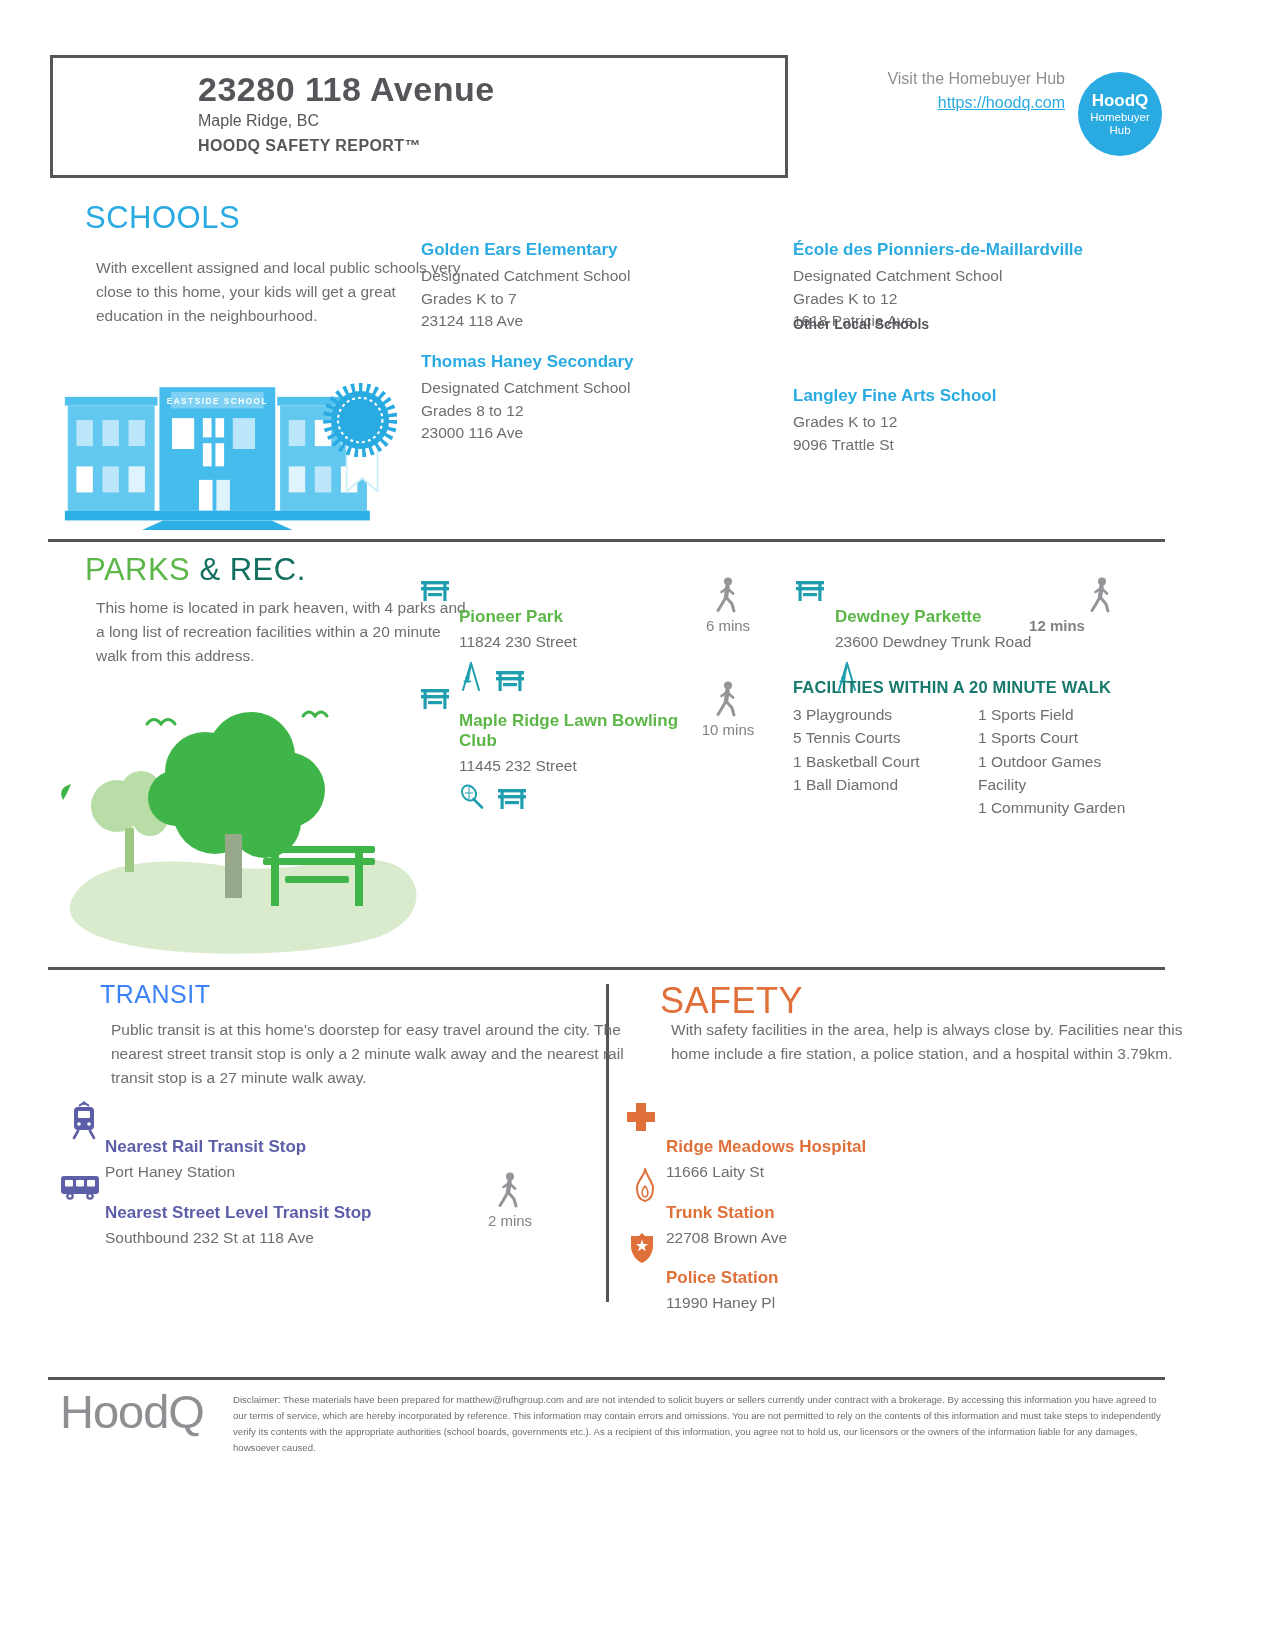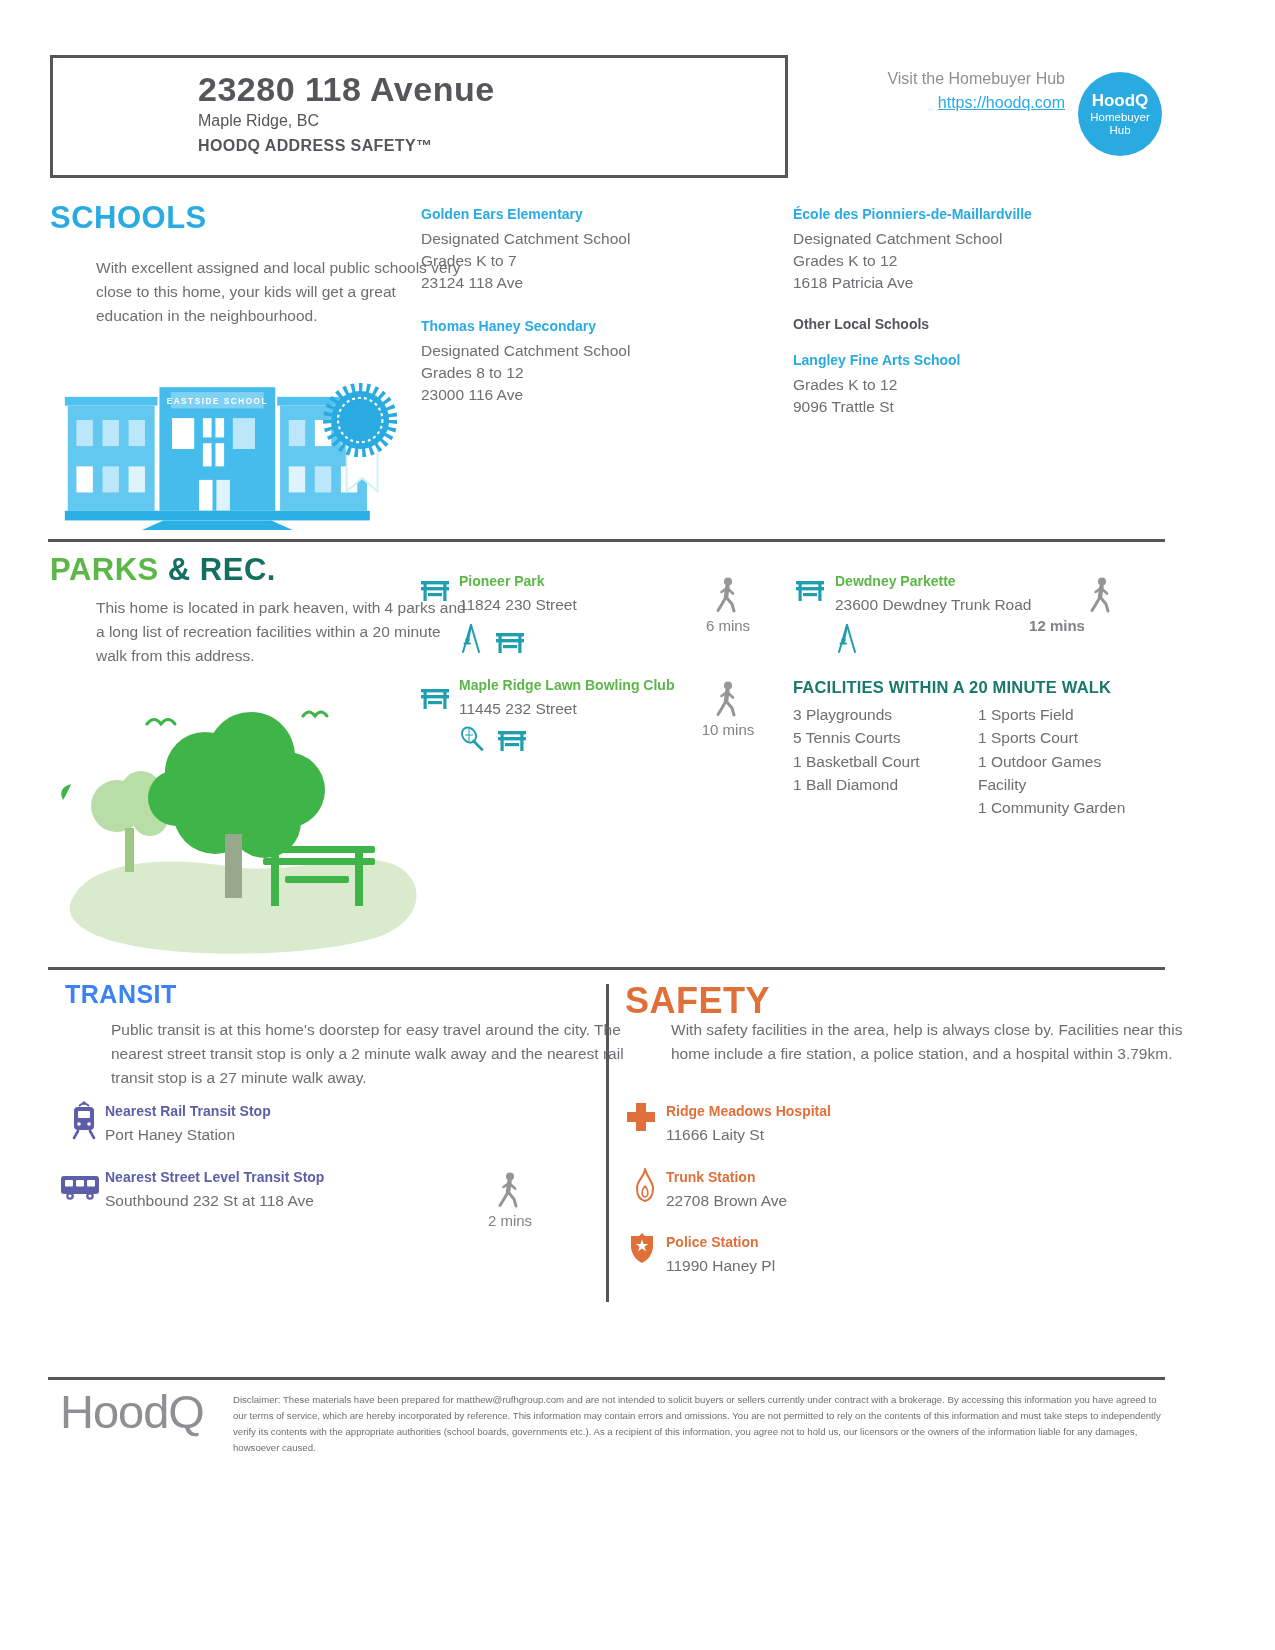--- a/index.html
+++ b/index.html
@@ -19,32 +19,32 @@
   .hub-text { left:820px; top:70px; width:245px; text-align:right; font-size:16px; color:#8D8F92; }
   .hub-link { left:820px; top:94px; width:245px; text-align:right; font-size:16px; }
   .hub-link a { color:#29ABE2; }
   .badge { left:1078px; top:72px; width:84px; height:84px; border-radius:50%;
     background:#29ABE2; color:#fff; display:flex; flex-direction:column;
     align-items:center; justify-content:center; line-height:1.15; }
   .badge .b1 { font-size:17px; font-weight:700; }
   .badge .b2, .badge .b3 { font-size:11.5px; }
 
   
-  .sec-h { font-weight:700; letter-spacing:0.5px; }
+  .sec-h { font-weight:400; letter-spacing:0.5px;margin-left:35px; }
   .schools-h { left:50px; top:200px; font-size:31px; color:#29ABE2; }
   .parks-h   { left:50px; top:552px; font-size:31px; }
   .parks-h .g1 { color:#5CB748; }
   .parks-h .g2 { color:#136F60; }
   .transit-h { left:65px; top:980px; font-size:25px; color:#3b82f6; }
   .safety-h  { left:625px; top:980px; font-size:36px; color:#E0703A; }
 
   .intro { font-size:15.5px; line-height:1.55; color:#6D6E71;margin-left:46px; }
 
   
-  .poi-name { font-size:14px; font-weight:700; line-height:1.18; }
+  .poi-name { font-size:17px; font-weight:700; line-height:1.18;margin-top:34px; }
   .poi-line { font-size:15.5px; color:#6D6E71; line-height:1.45; }
   .blue  { color:#29ABE2; }
   .green { color:#5CB748; }
   .purple{ color:#5C5EA8; }
   .orange{ color:#E0703A; }
 
   .other-h { font-size:14px; font-weight:800; color:#55565A; }
   .fac-h { font-size:16.5px; font-weight:800; color:#17786C; letter-spacing:0.2px; }
   .fac-item { font-size:15.5px; color:#6D6E71; line-height:1.5; }
 
@@ -59,21 +59,21 @@
   .iconrow { display:flex; gap:12px; align-items:flex-end; }
 </style>
 </head>
 <body>
 
 <div class="page">
 
   <div class="abs header-box">
     <div class="header-title">23280 118 Avenue</div>
     <div class="header-sub">Maple Ridge, BC</div>
-    <div class="header-report">HOODQ ADDRESS SAFETY™</div>
+    <div class="header-report">HOODQ SAFETY REPORT™</div>
   </div>
   <div class="abs hub-text">Visit the Homebuyer Hub</div>
   <div class="abs hub-link">
     <a href="#">https://hoodq.com</a>
   </div>
   <div class="abs badge">
     <div class="b1">HoodQ</div>
     <div class="b2">Homebuyer</div>
     <div class="b3">Hub</div>
   </div>

